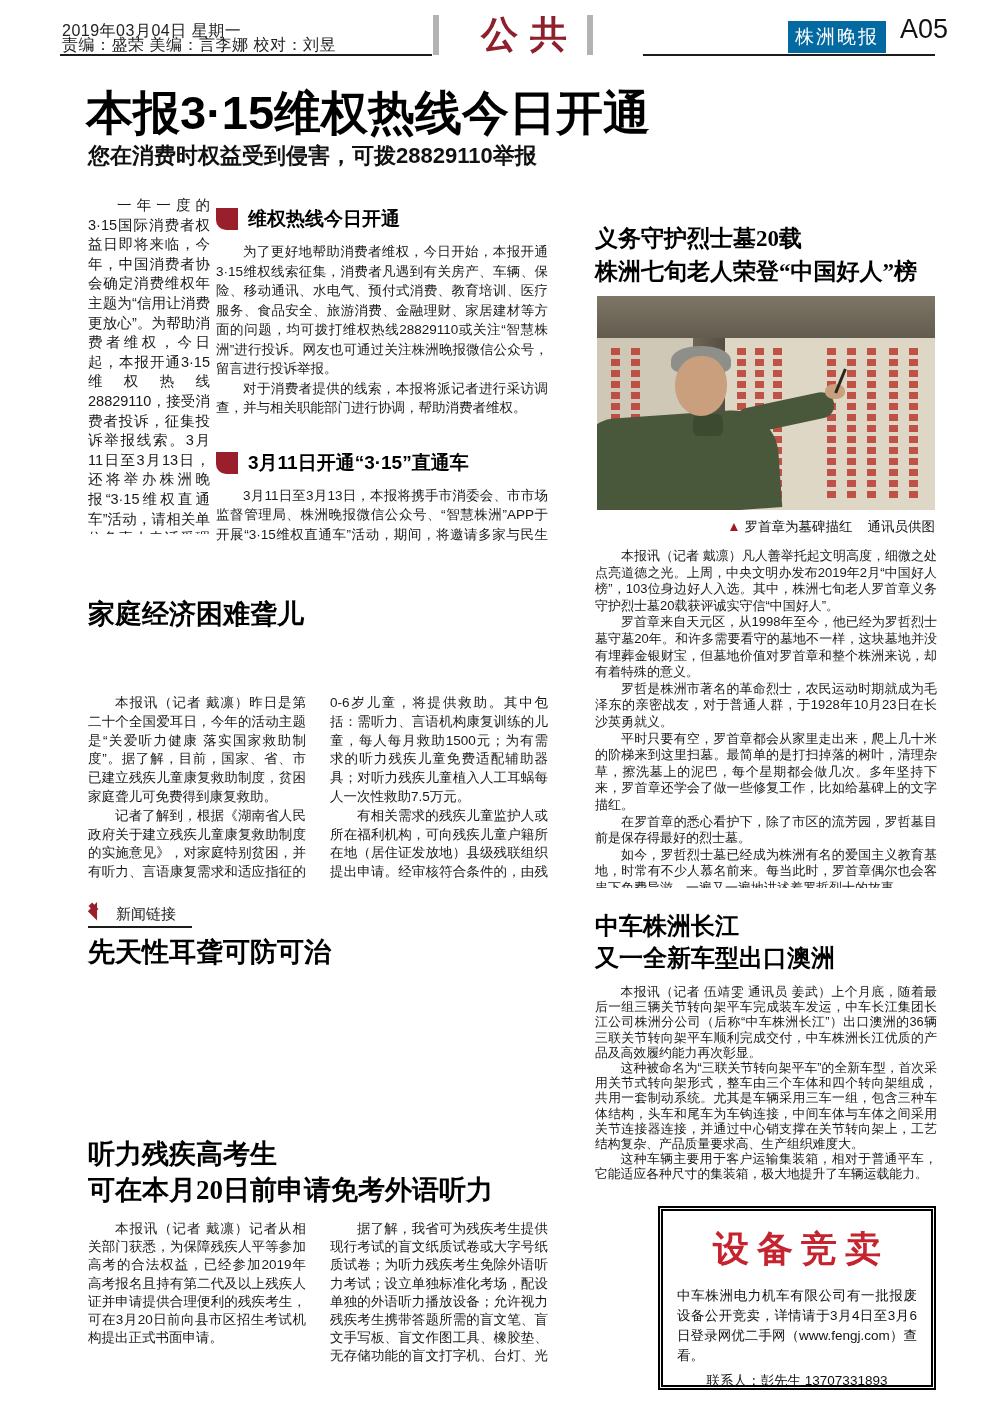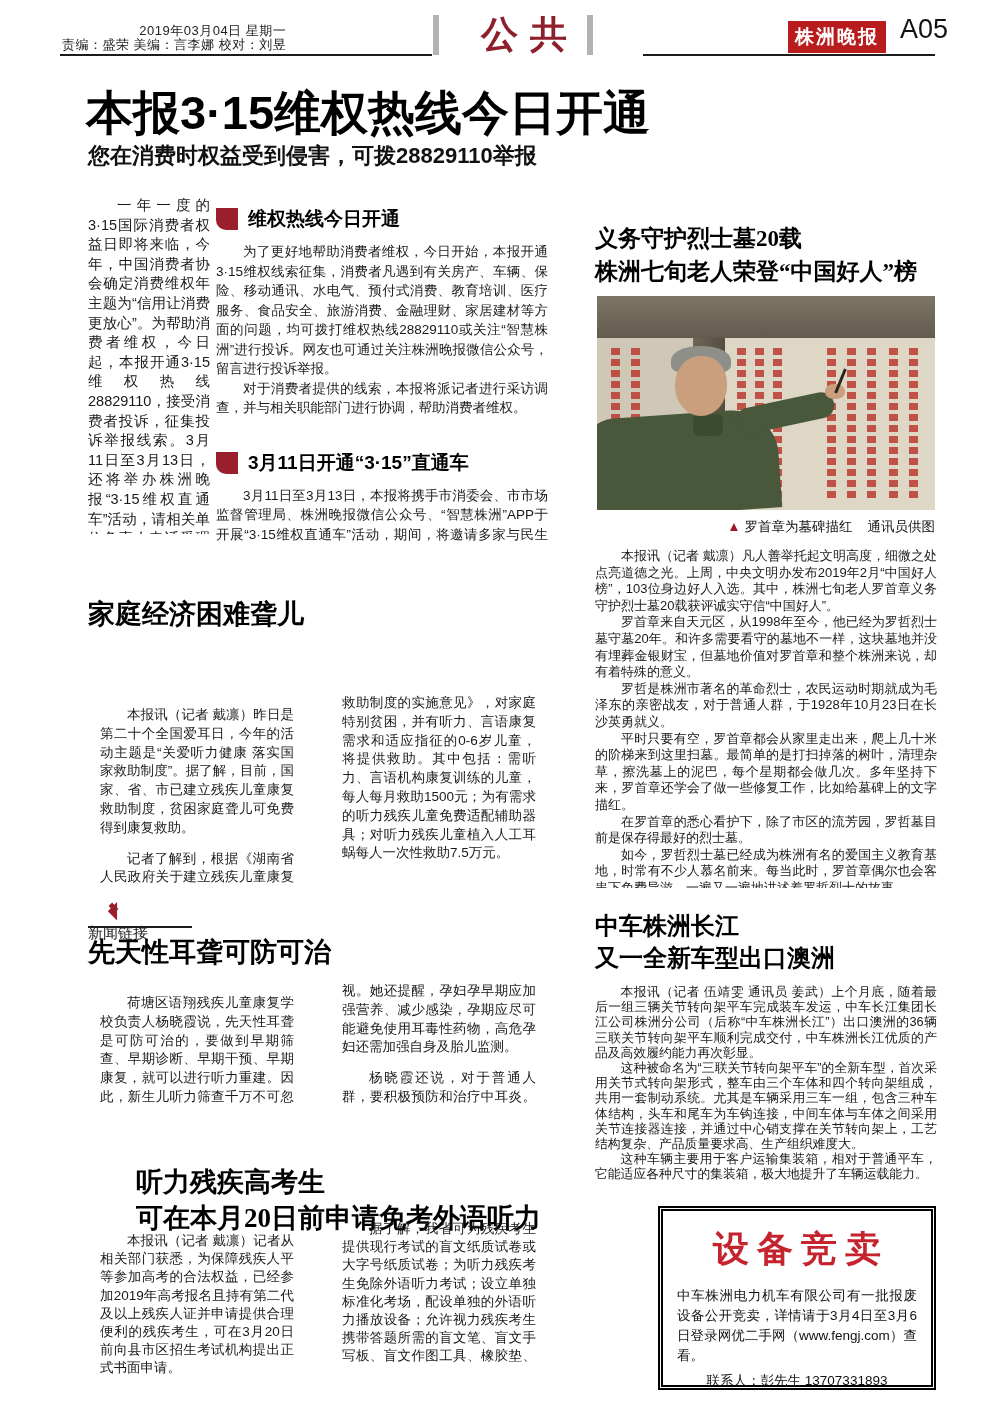--- a/index.html
+++ b/index.html
@@ -1,29 +1,29 @@
 <!DOCTYPE html>
 <html><head>
 <meta charset="utf-8">
 <style>
   html,body{margin:0;padding:0;background:#e8e8e8;}
   .page{position:relative;width:986px;height:1409px;background:#ffffff;margin:0 auto;
         font-family:"Liberation Sans","DejaVu Sans",sans-serif;color:#191919;overflow:hidden;}
   .abs{position:absolute;}
 
   
-  .hdr-meta{left:62px;top:24px;font-size:13px;line-height:14px;color:#222;letter-spacing:.5px;text-align:right;}
+  .hdr-meta{left:62px;top:24px;font-size:16px;line-height:14px;color:#222;letter-spacing:.5px;}
   .rule{background:#1c1c1c;height:2px;}
   .rule-left{left:60px;top:54px;width:372px;}
   .rule-right{left:643px;top:54px;width:292px;}
   .vbar{width:6px;height:40px;background:#b3b3b3;top:15px;}
   .vbar1{left:433px;} .vbar2{left:587px;}
   .section-title{left:448px;top:10px;width:152px;text-align:center;font-size:37px;font-weight:700;
         color:#8e1f2d;font-family:Liberation Mono, monospace;letter-spacing:12px;text-indent:12px;}
-  .masthead{left:788px;top:21px;background:#b91c1c;color:#fff;font-weight:700;font-size:19px;
+  .masthead{left:788px;top:21px;background:#0369a1;color:#fff;font-weight:400;font-size:19px;
         padding:3px 7px;letter-spacing:2px;font-family:"Liberation Serif",serif;}
   .page-no{left:900px;top:14px;font-size:27px;font-weight:400;color:#111;}
 
   
   .lead-headline{left:86px;top:82px;width:640px;font-size:47px;font-weight:900;letter-spacing:0;
         color:#000;font-family:"Liberation Sans",sans-serif;}
   .lead-deck{left:88px;top:141px;width:620px;font-size:22px;font-weight:700;color:#111;}
   .lead-intro{left:88px;top:196px;width:122px;height:338px;font-size:14.5px;line-height:19.6px;
         text-align:justify;overflow:hidden;}
   .lead-intro p{margin:0;text-indent:2em;}
@@ -56,38 +56,38 @@
   .ph-brush{left:242px;top:72px;width:3px;height:26px;background:#2b251f;transform:rotate(22deg);}
   .caption{left:595px;top:518px;width:340px;font-size:13.5px;text-align:right;color:#111;}
   .cap-marker{color:#9e1b28;}
   .hero-body{left:595px;top:548px;width:342px;height:340px;overflow:hidden;}
   .hero-body p{margin:0;font-size:13px;line-height:16.6px;text-align:justify;text-indent:2em;}
 
   
   .sub-art-head{font-family:"Liberation Serif","DejaVu Serif",serif;font-weight:700;color:#000;
         font-size:27px;line-height:1.35;}
   .two-col{column-count:2;column-gap:24px;overflow:hidden;}
-  .two-col p{margin:12px;font-size:13.5px;line-height:18.8px;text-align:justify;text-indent:2em;}
+  .two-col p{margin:0;font-size:13.5px;line-height:18.8px;text-align:justify;text-indent:2em;}
 
   .deaf-head{left:88px;top:596px;width:470px;}
   .deaf-body{left:88px;top:694px;width:460px;height:200px;}
 
   
-  .nl-row{left:88px;top:904px;display:flex;align-items:center;flex-direction:column;}
+  .nl-row{left:88px;top:904px;display:flex;align-items:center;gap:8px;}
   .nl-icon{position:relative;width:20px;height:20px;}
   .nl-icon .tri{position:absolute;left:2px;top:2px;width:0;height:0;border-top:13px solid #9a1f2c;
         border-right:13px solid transparent;transform:rotate(-45deg);transform-origin:40% 40%;}
   .nl-icon .tail{position:absolute;left:1px;top:1px;width:9px;height:5px;background:#9a1f2c;transform:rotate(45deg);}
   .nl-label{font-size:15px;color:#222;}
   .nl-underline{left:88px;top:926px;width:104px;height:2px;background:#1c1c1c;}
   .nl-head{left:88px;top:934px;width:470px;}
   .nl-body{left:88px;top:982px;width:460px;height:142px;}
 
   
-  .exam-head{left:88px;top:1164px;width:470px;margin-left:48px;}
+  .exam-head{left:88px;top:1136px;width:470px;}
   .exam-body{left:88px;top:1220px;width:460px;height:162px;}
   .exam-body p{line-height:18.2px;}
 
   
   .train-head{left:595px;top:910px;width:342px;font-size:24px;}
   .train-body{left:595px;top:984px;width:342px;height:210px;overflow:hidden;}
   .train-body p{margin:0;font-size:12.8px;line-height:15.2px;text-align:justify;text-indent:2em;}
 
   
   .ad-box{left:658px;top:1206px;width:278px;height:184px;border:5px double #000;box-sizing:border-box;
@@ -194,24 +194,20 @@
 
   <div class="abs nl-row">
     <div class="nl-icon">
       <div class="tail"></div>
       <div class="tri"></div>
     </div>
     <div class="nl-label">新闻链接</div>
   </div>
   <div class="abs nl-underline"></div>
   <div class="abs sub-art-head nl-head">先天性耳聋可防可治</div>
-  <div class="abs two-col nl-body">
-    <p>荷塘区语翔残疾儿童康复学校负责人杨晓霞说，先天性耳聋是可防可治的，要做到早期筛查、早期诊断、早期干预、早期康复，就可以进行听力重建。因此，新生儿听力筛查千万不可忽视。她还提醒，孕妇孕早期应加强营养、减少感染，孕期应尽可能避免使用耳毒性药物，高危孕妇还需加强自身及胎儿监测。</p>
-    <p>杨晓霞还说，对于普通人群，要积极预防和治疗中耳炎。防止污水、异物进入外耳道，不要随意掏耳，注意耳部卫生。尽量远离噪声或减少噪声暴露时间，预防噪声性耳聋。</p>
-  </div>
 
   <div class="abs sub-art-head exam-head">
     <div>听力残疾高考生</div>
     <div>可在本月20日前申请免考外语听力</div>
   </div>
   <div class="abs two-col exam-body">
     <p>本报讯（记者 戴凛）记者从相关部门获悉，为保障残疾人平等参加高考的合法权益，已经参加2019年高考报名且持有第二代及以上残疾人证并申请提供合理便利的残疾考生，可在3月20日前向县市区招生考试机构提出正式书面申请。</p>
     <p>据了解，我省可为残疾考生提供现行考试的盲文纸质试卷或大字号纸质试卷；为听力残疾考生免除外语听力考试；设立单独标准化考场，配设单独的外语听力播放设备；允许视力残疾考生携带答题所需的盲文笔、盲文手写板、盲文作图工具、橡胶垫、无存储功能的盲文打字机、台灯、光学放大镜、盲杖等辅助器具或设备；允许听力残疾考生携带助听器、人工耳蜗等助听辅听设备等。</p>
   </div>
 

